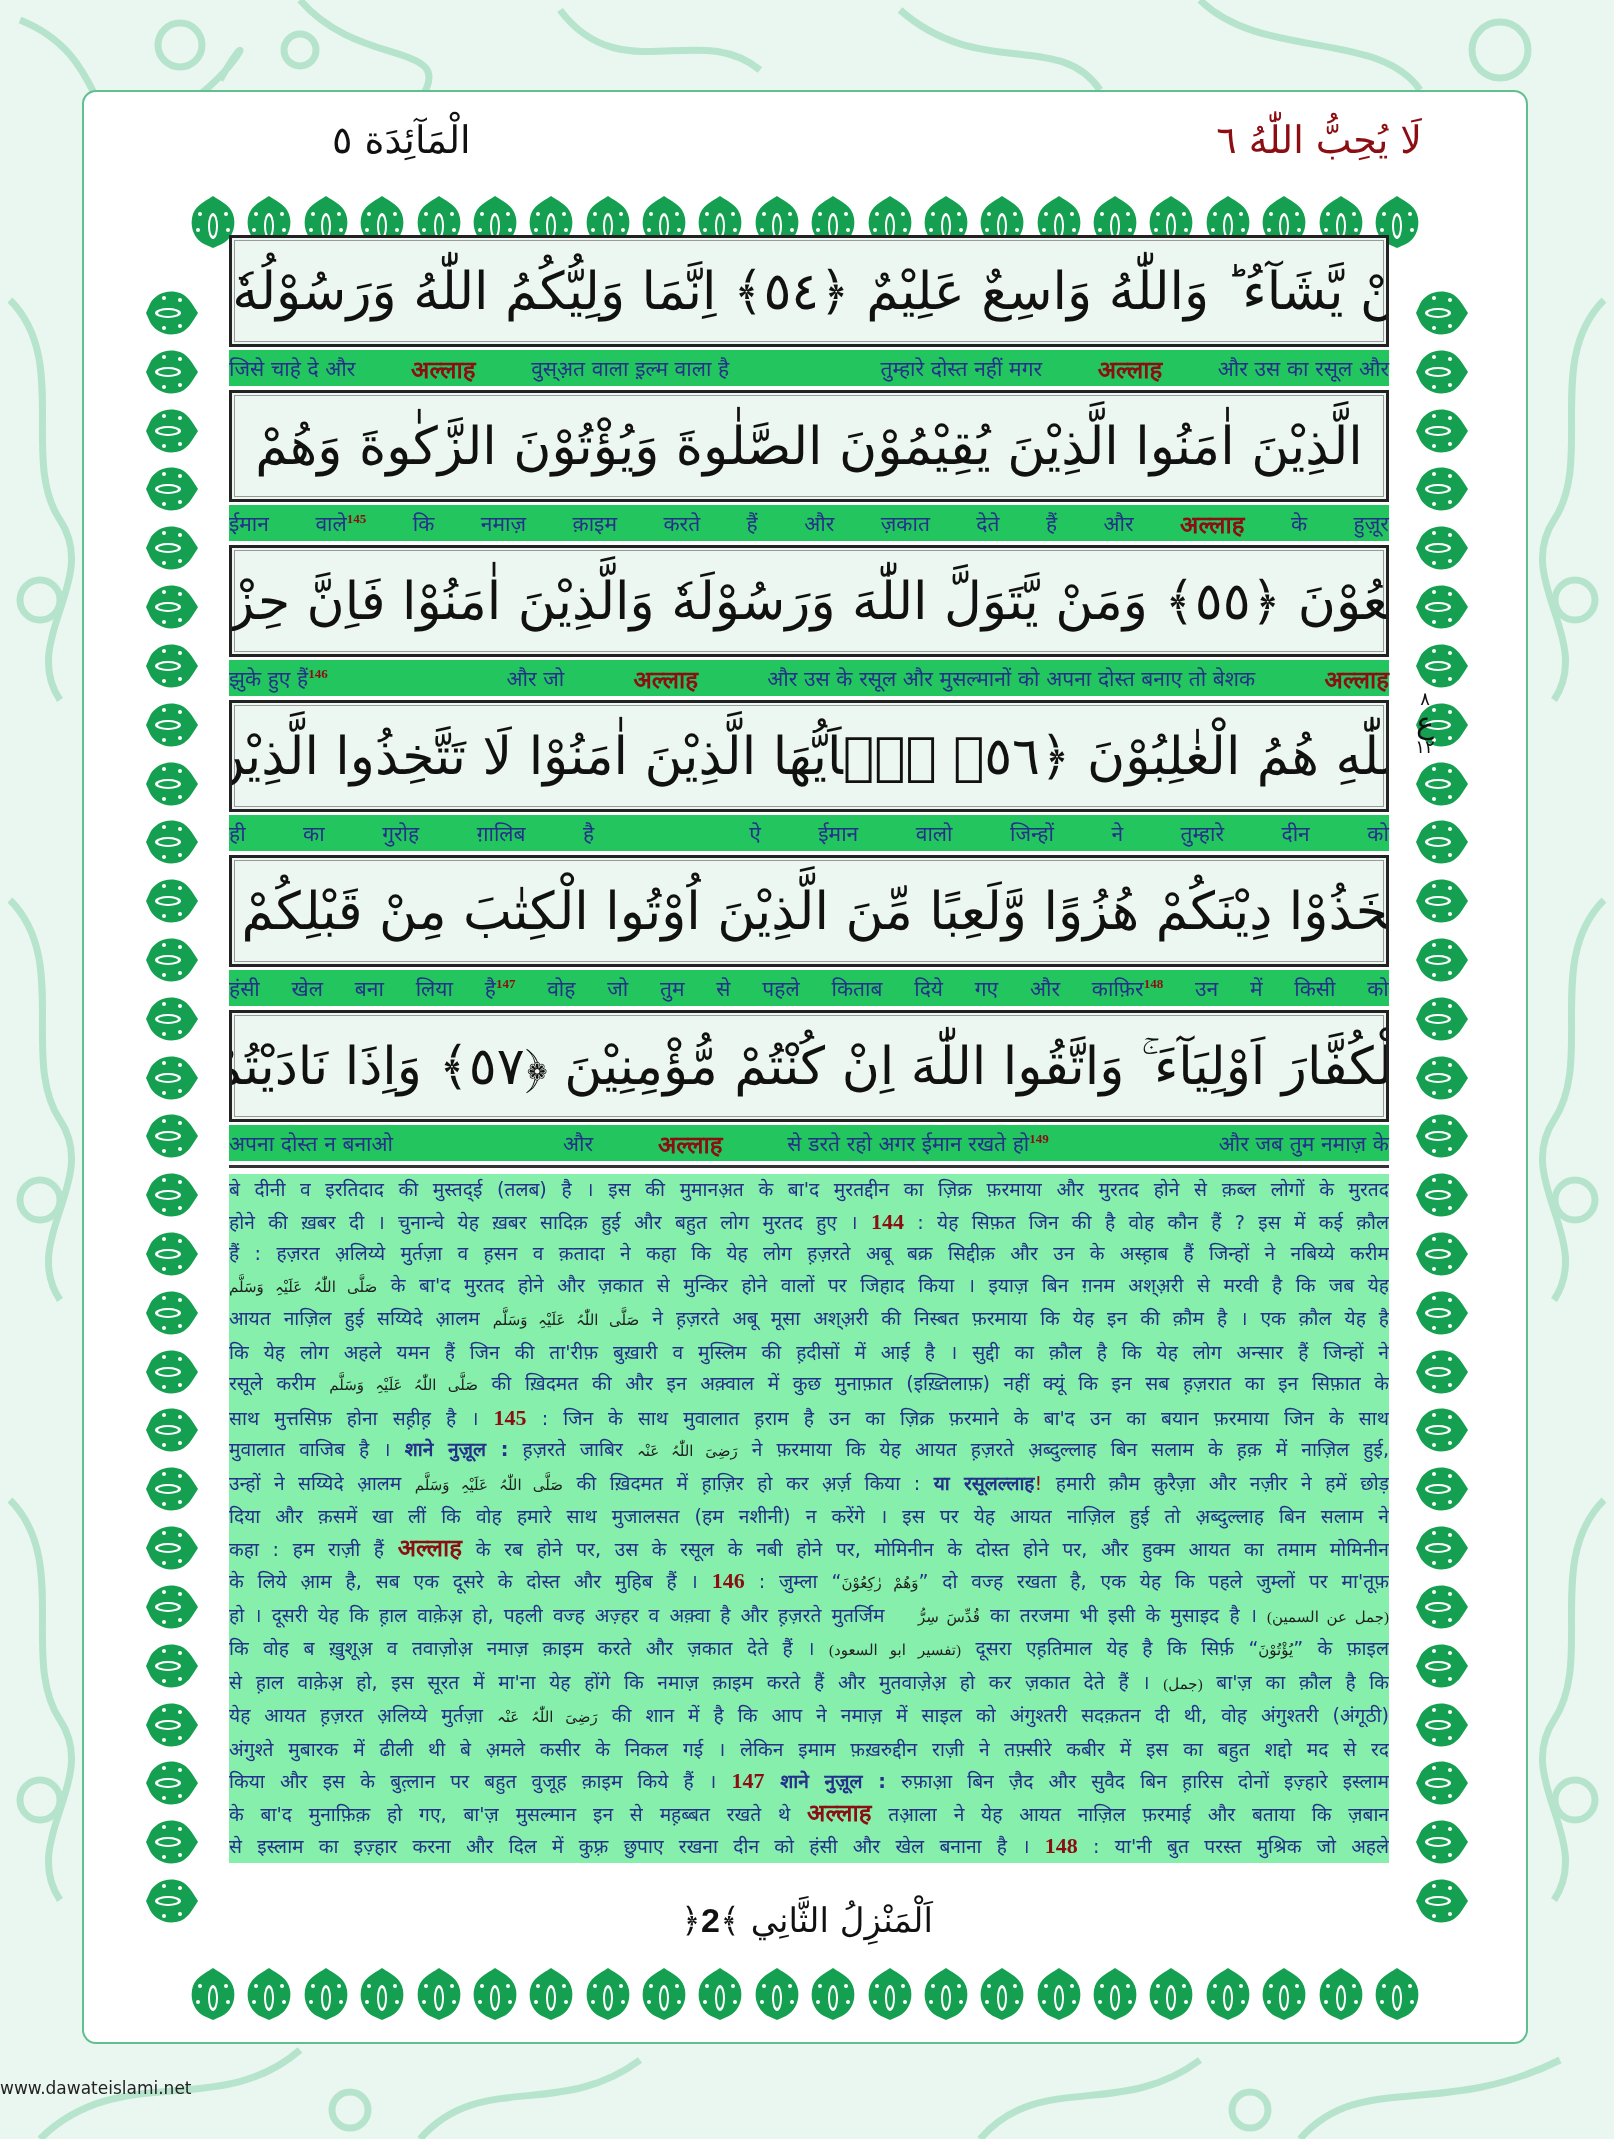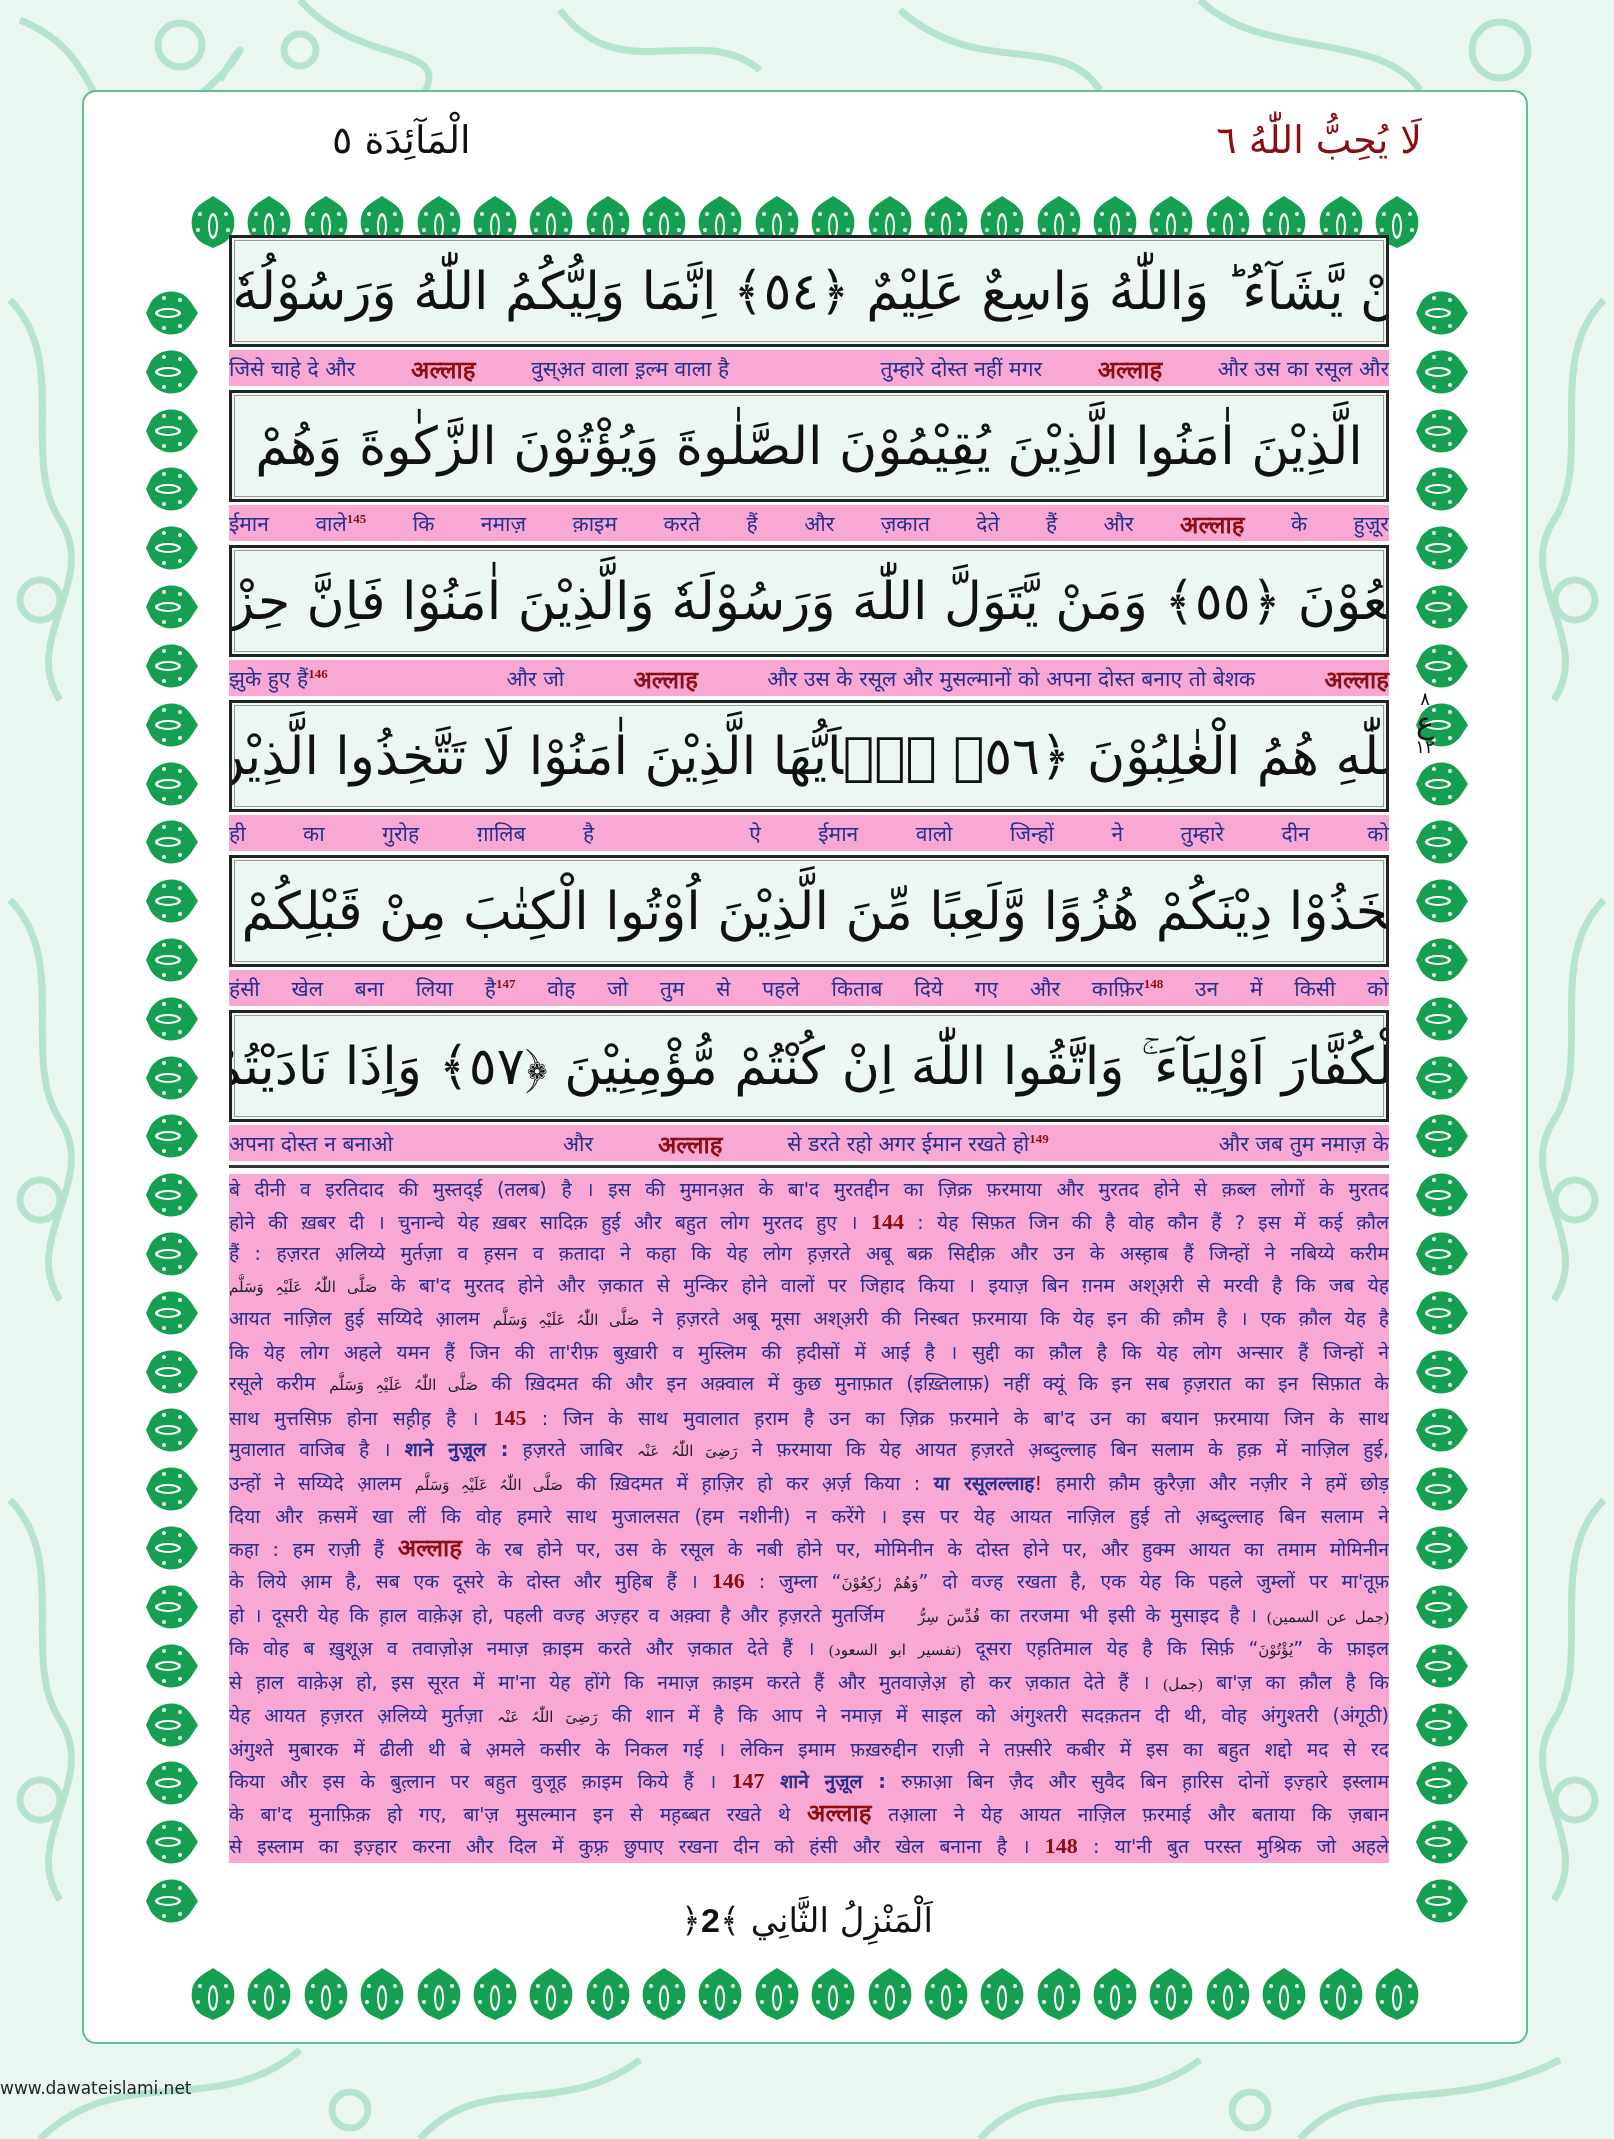--- a/index.html
+++ b/index.html
@@ -37,28 +37,28 @@
   .ayah-box {
     height:112px; border:3px solid #222; background:#edf7f1;
     box-sizing:border-box; display:flex; align-items:center; justify-content:center;
     direction:rtl; font-family:"DejaVu Serif", serif; font-size:52px; color:#111;
     white-space:nowrap; overflow:hidden; padding:0 14px;
     box-shadow: inset 0 0 0 2px #edf7f1, inset 0 0 0 3px #999;
   }
   .trans-line {
     height:36px; margin:3px 0 4px 0; display:flex; justify-content:space-between; align-items:center;
     font-family:"DejaVu Sans", sans-serif; font-size:21px; color:#25308a; white-space:nowrap;
-    background:#f9a8d4;
+    background:#22c55e;
   }
   .allah { color:#8b0e13; font-weight:bold; font-size:24px; }
   sup.fn { color:#8b0e13; font-weight:bold; font-size:13px; font-family:"Liberation Serif", serif; }
   .divider { height:3px; background:#333; margin:2px 0 6px 0; }
   .commentary {
     font-family:"DejaVu Sans", sans-serif; font-size:19.2px; line-height:31.5px; color:#25308a;
-    text-align:justify; background:#f9a8d4;
+    text-align:justify; background:#86efac;
   }
   .commentary .cline { display:block; white-space:nowrap; overflow:hidden; text-align-last:justify; }
   .num { color:#8b0e13; font-weight:bold; font-family:"Liberation Serif", serif; font-size:22px; }
   .bold { font-weight:bold; }
   .ar-inline { font-family:Liberation Serif, serif; font-size:15px; color:#222; direction:rtl; unicode-bidi:isolate; }
   .ruku-mark { position:absolute; left:1395px; top:690px; font-family:"DejaVu Serif", serif; font-size:30px; color:#111; text-align:center; width:60px; line-height:1; z-index:2; }
   .manzil {
     position:absolute; left:0; right:0; top:1900px; text-align:center;
     font-family:"DejaVu Serif", serif; font-size:34px; color:#111; direction:rtl;
   }

